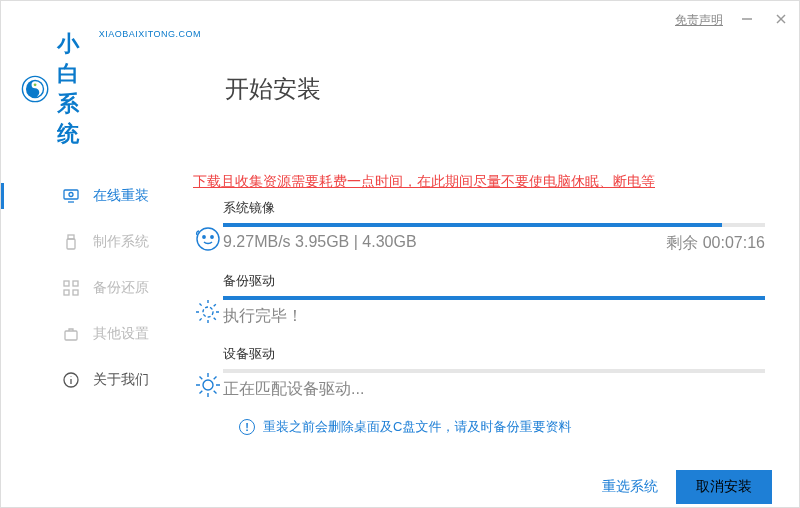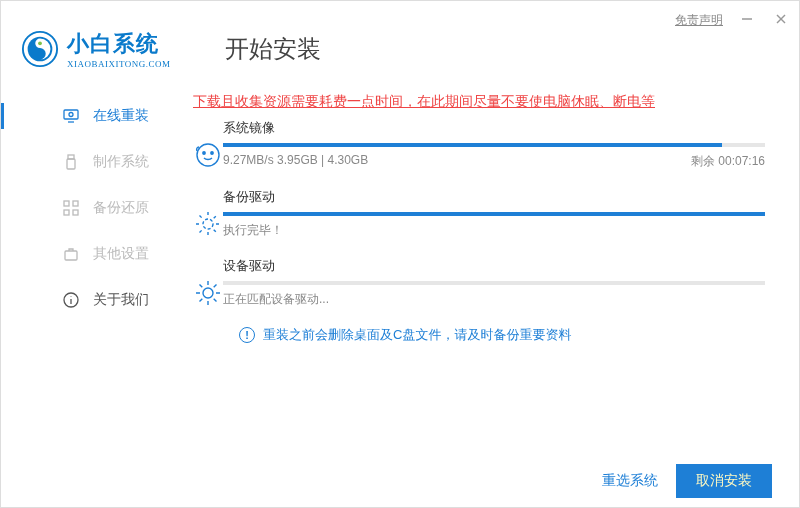--- a/index.html
+++ b/index.html
@@ -2,45 +2,45 @@
 <html><head>
 <meta charset="utf-8">
 <style>
 * { margin: 0; padding: 0; box-sizing: border-box; }
 body { font-family: "Microsoft YaHei", sans-serif; background: #fff; width: 800px; height: 508px; overflow: hidden; border: 1px solid #ddd; }
 .titlebar { height: 28px; display: flex; justify-content: flex-end; align-items: flex-end; padding: 0 8px; gap: 14px; }
 .titlebar a { font-size: 12px; color: #888; text-decoration: underline; cursor: pointer; }
 .titlebar .btn { width: 20px; height: 20px; display: flex; align-items: center; justify-content: center; cursor: pointer; color: #999; }
 .header { display: flex; align-items: center; padding: 0 0 10px 20px; }
 .logo-wrap { display: flex; align-items: center; gap: 8px; width: 180px; }
-.logo-txt { display: flex; flex-direction: column; }
+.logo-txt { display: flex; }
 .logo-main { font-size: 22px; font-weight: bold; color: #0a7acb; letter-spacing: 1px; }
-.logo-sub { font-size: 9px; color: #0a7acb; letter-spacing: 0.5px; font-family: Liberation Serif, serif; }
+.logo-sub { font-size: 9px; color: #0a7acb; letter-spacing: 0.5px; }
 .page-title { font-size: 24px; color: #444; font-weight: 400; margin-left: 24px; }
 .body { display: flex; height: 400px; }
 .sidebar { width: 180px; padding-top: 14px; }
 .nav-item { display: flex; align-items: center; gap: 14px; padding: 14px 0 14px 62px; font-size: 14px; color: #bbb; cursor: pointer; position: relative; }
 .nav-item.active { color: #1e7fd6; }
 .nav-item.active::before { content: ""; position: absolute; left: 0; top: 10px; bottom: 10px; width: 3px; background: #1e7fd6; }
 .nav-item.dark { color: #555; }
 .nav-icon { width: 16px; height: 16px; display: flex; align-items: center; justify-content: center; }
 .main { flex: 1; padding: 14px 34px 0 12px; }
 .notice { color: #ef4444; font-size: 14px; margin-bottom: 8px; text-decoration: underline; }
 .task { display: flex; margin-bottom: 18px; align-items: flex-end; }
 .task-icon { width: 30px; height: 30px; flex-shrink: 0; color: #1e7fd6; }
 .task-body { flex: 1; }
 .task-title { font-size: 13px; color: #333; margin-bottom: 6px; }
 .bar { height: 4px; background: #e6e6e6; position: relative; margin-bottom: 6px; }
 .bar-fill { height: 100%; background: #1e7fd6; }
-.task-info { display: flex; justify-content: space-between; font-size: 12px; color: #888; }
+.task-info { display: flex; justify-content: space-between; font-size: 16px; color: #888; }
 .warning { display: flex; align-items: center; gap: 8px; color: #1e7fd6; font-size: 13px; margin-top: 6px; margin-left: 46px; }
 .warning-icon { width: 16px; height: 16px; border: 1.5px solid #1e7fd6; border-radius: 50%; display: flex; align-items: center; justify-content: center; font-size: 11px; font-weight: bold; }
-.footer { position: absolute; bottom: 10px; right: 28px; display: flex; gap: 18px; align-items: center; }
+.footer { position: absolute; bottom: 4px; right: 28px; display: flex; gap: 18px; align-items: center; }
 .link-btn { color: #1e7fd6; font-size: 14px; cursor: pointer; }
-.primary-btn { background: #1e7fd6; color: #fef9c3; font-size: 14px; padding: 8px 20px; cursor: pointer; border: none; }
+.primary-btn { background: #1e7fd6; color: #000000; font-size: 14px; padding: 8px 20px; cursor: pointer; border: none; }
 </style>
 </head>
 <body>
 
 <div class="titlebar">
   <a>免责声明</a>
   <div class="btn">
     <svg width="12" height="12" viewBox="0 0 12 12">
         <line x1="1" y1="6" x2="11" y2="6" stroke="currentColor" stroke-width="1.5"></line>
       </svg>

